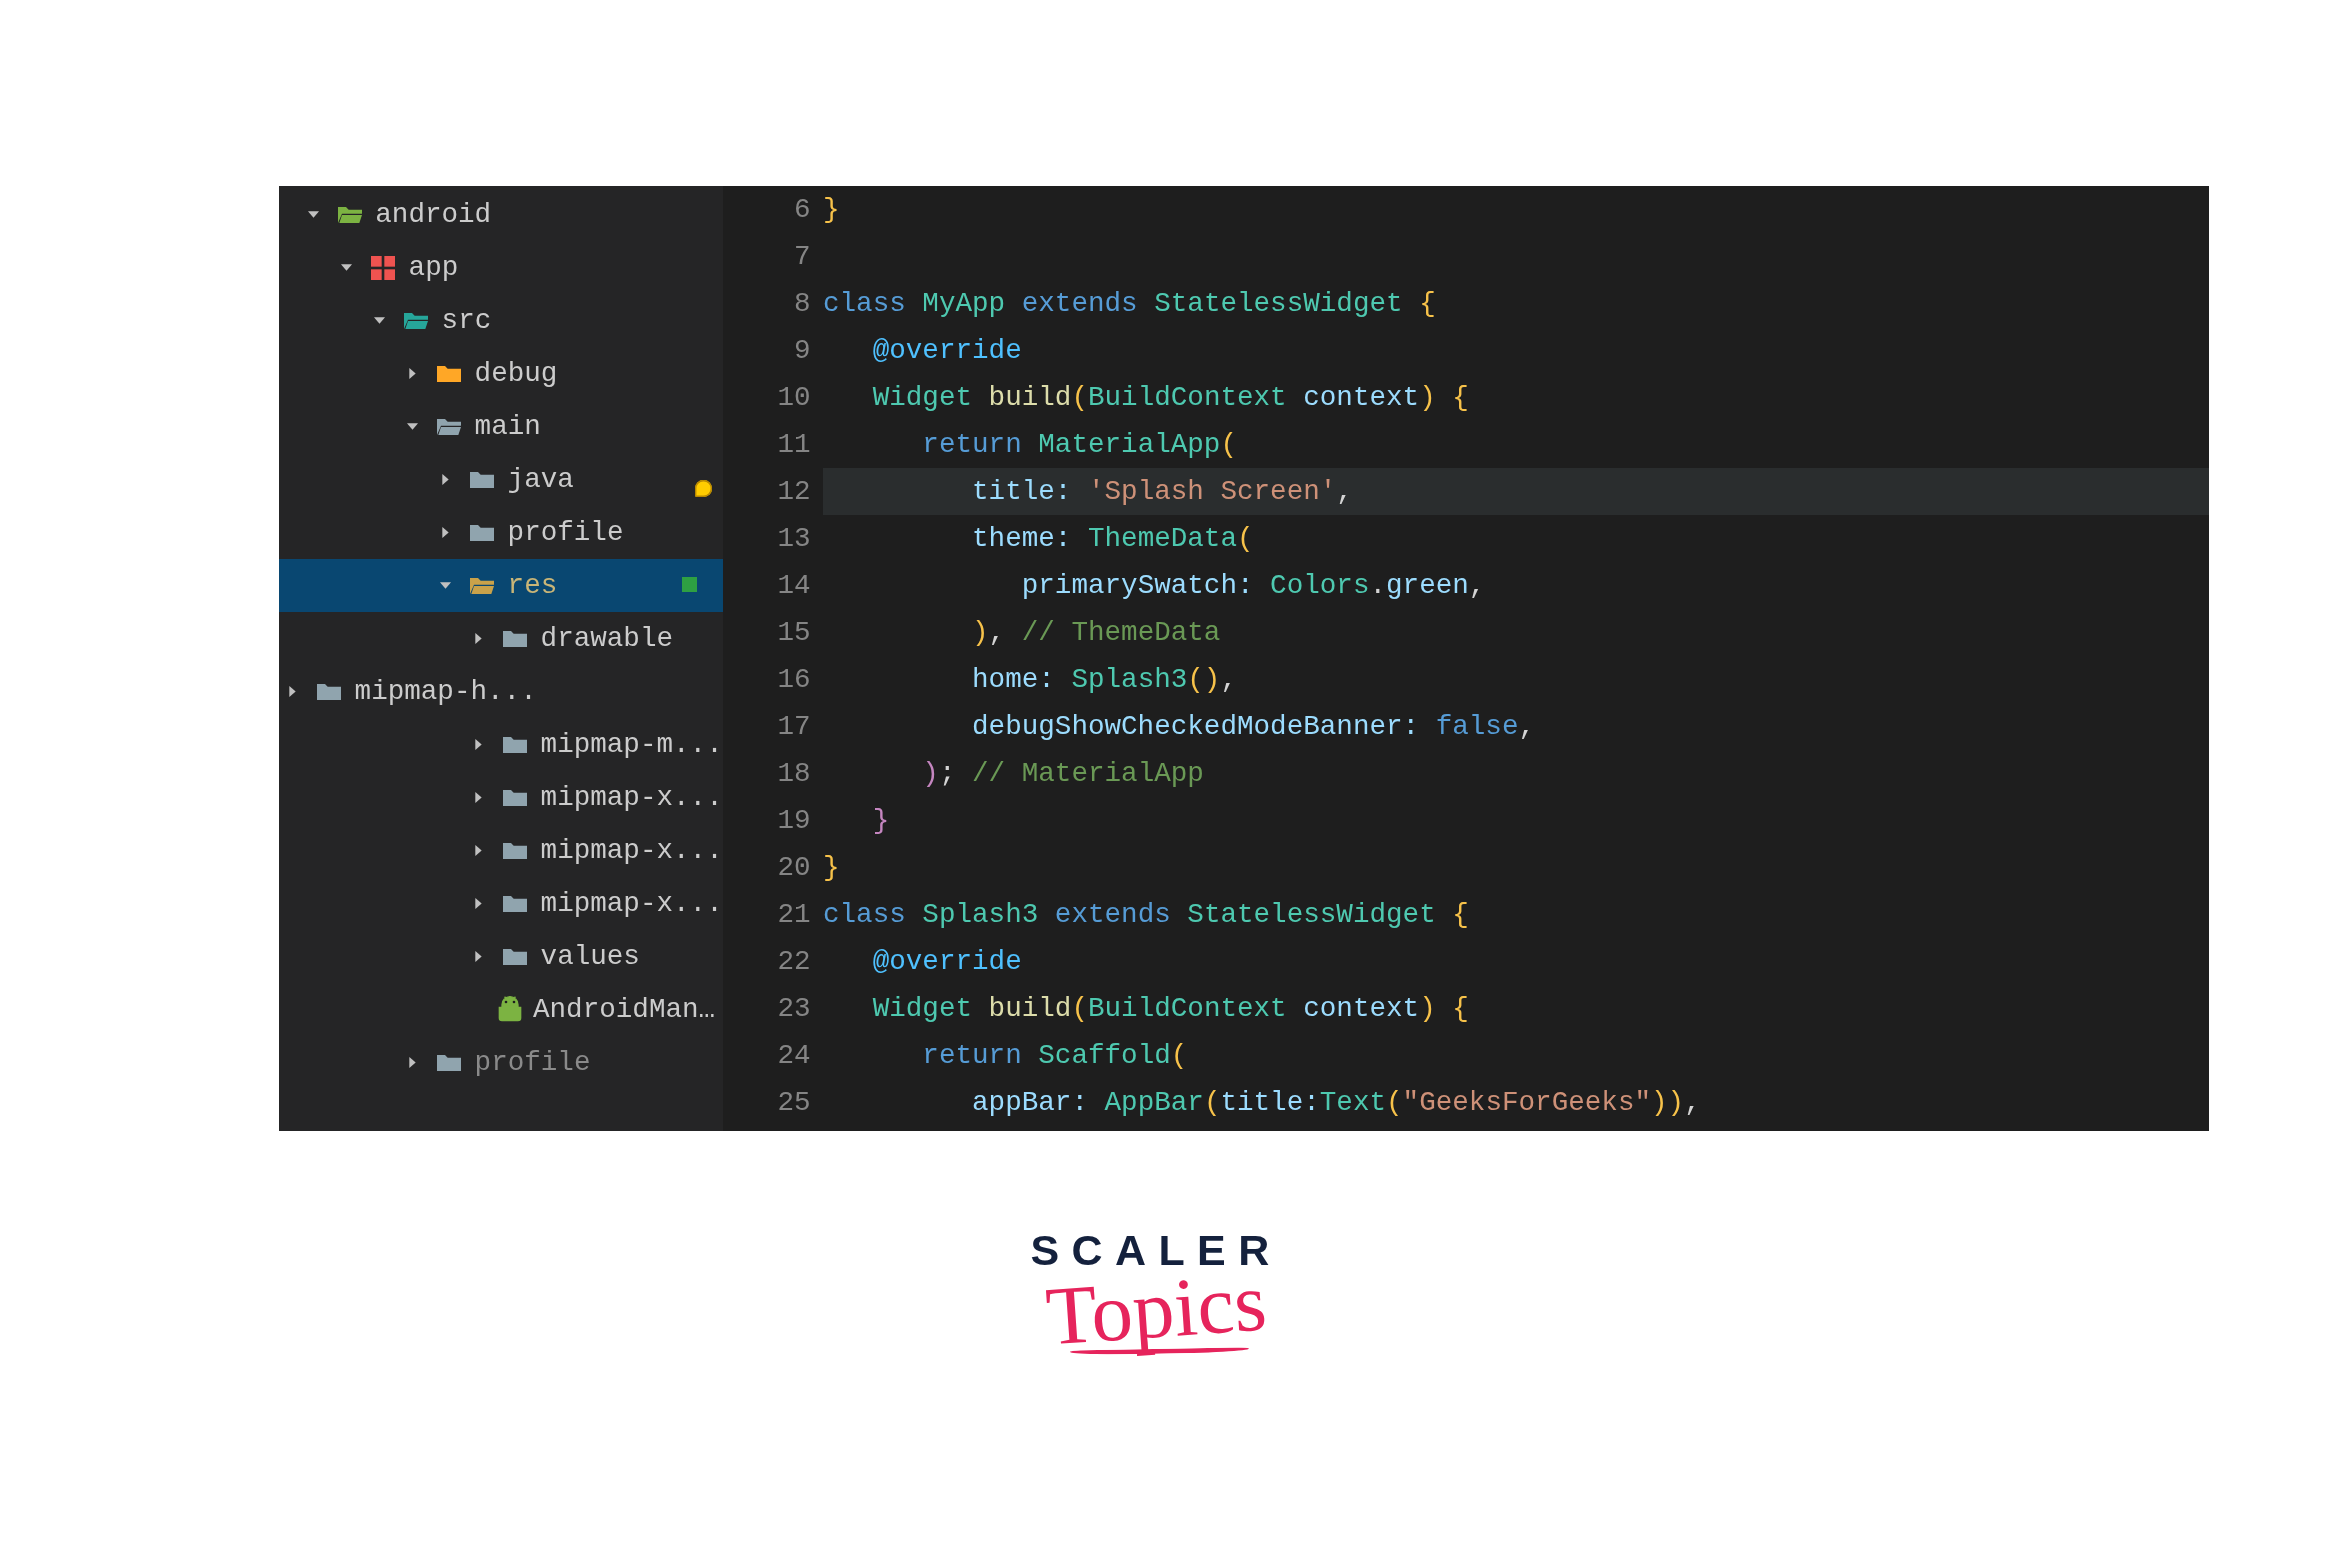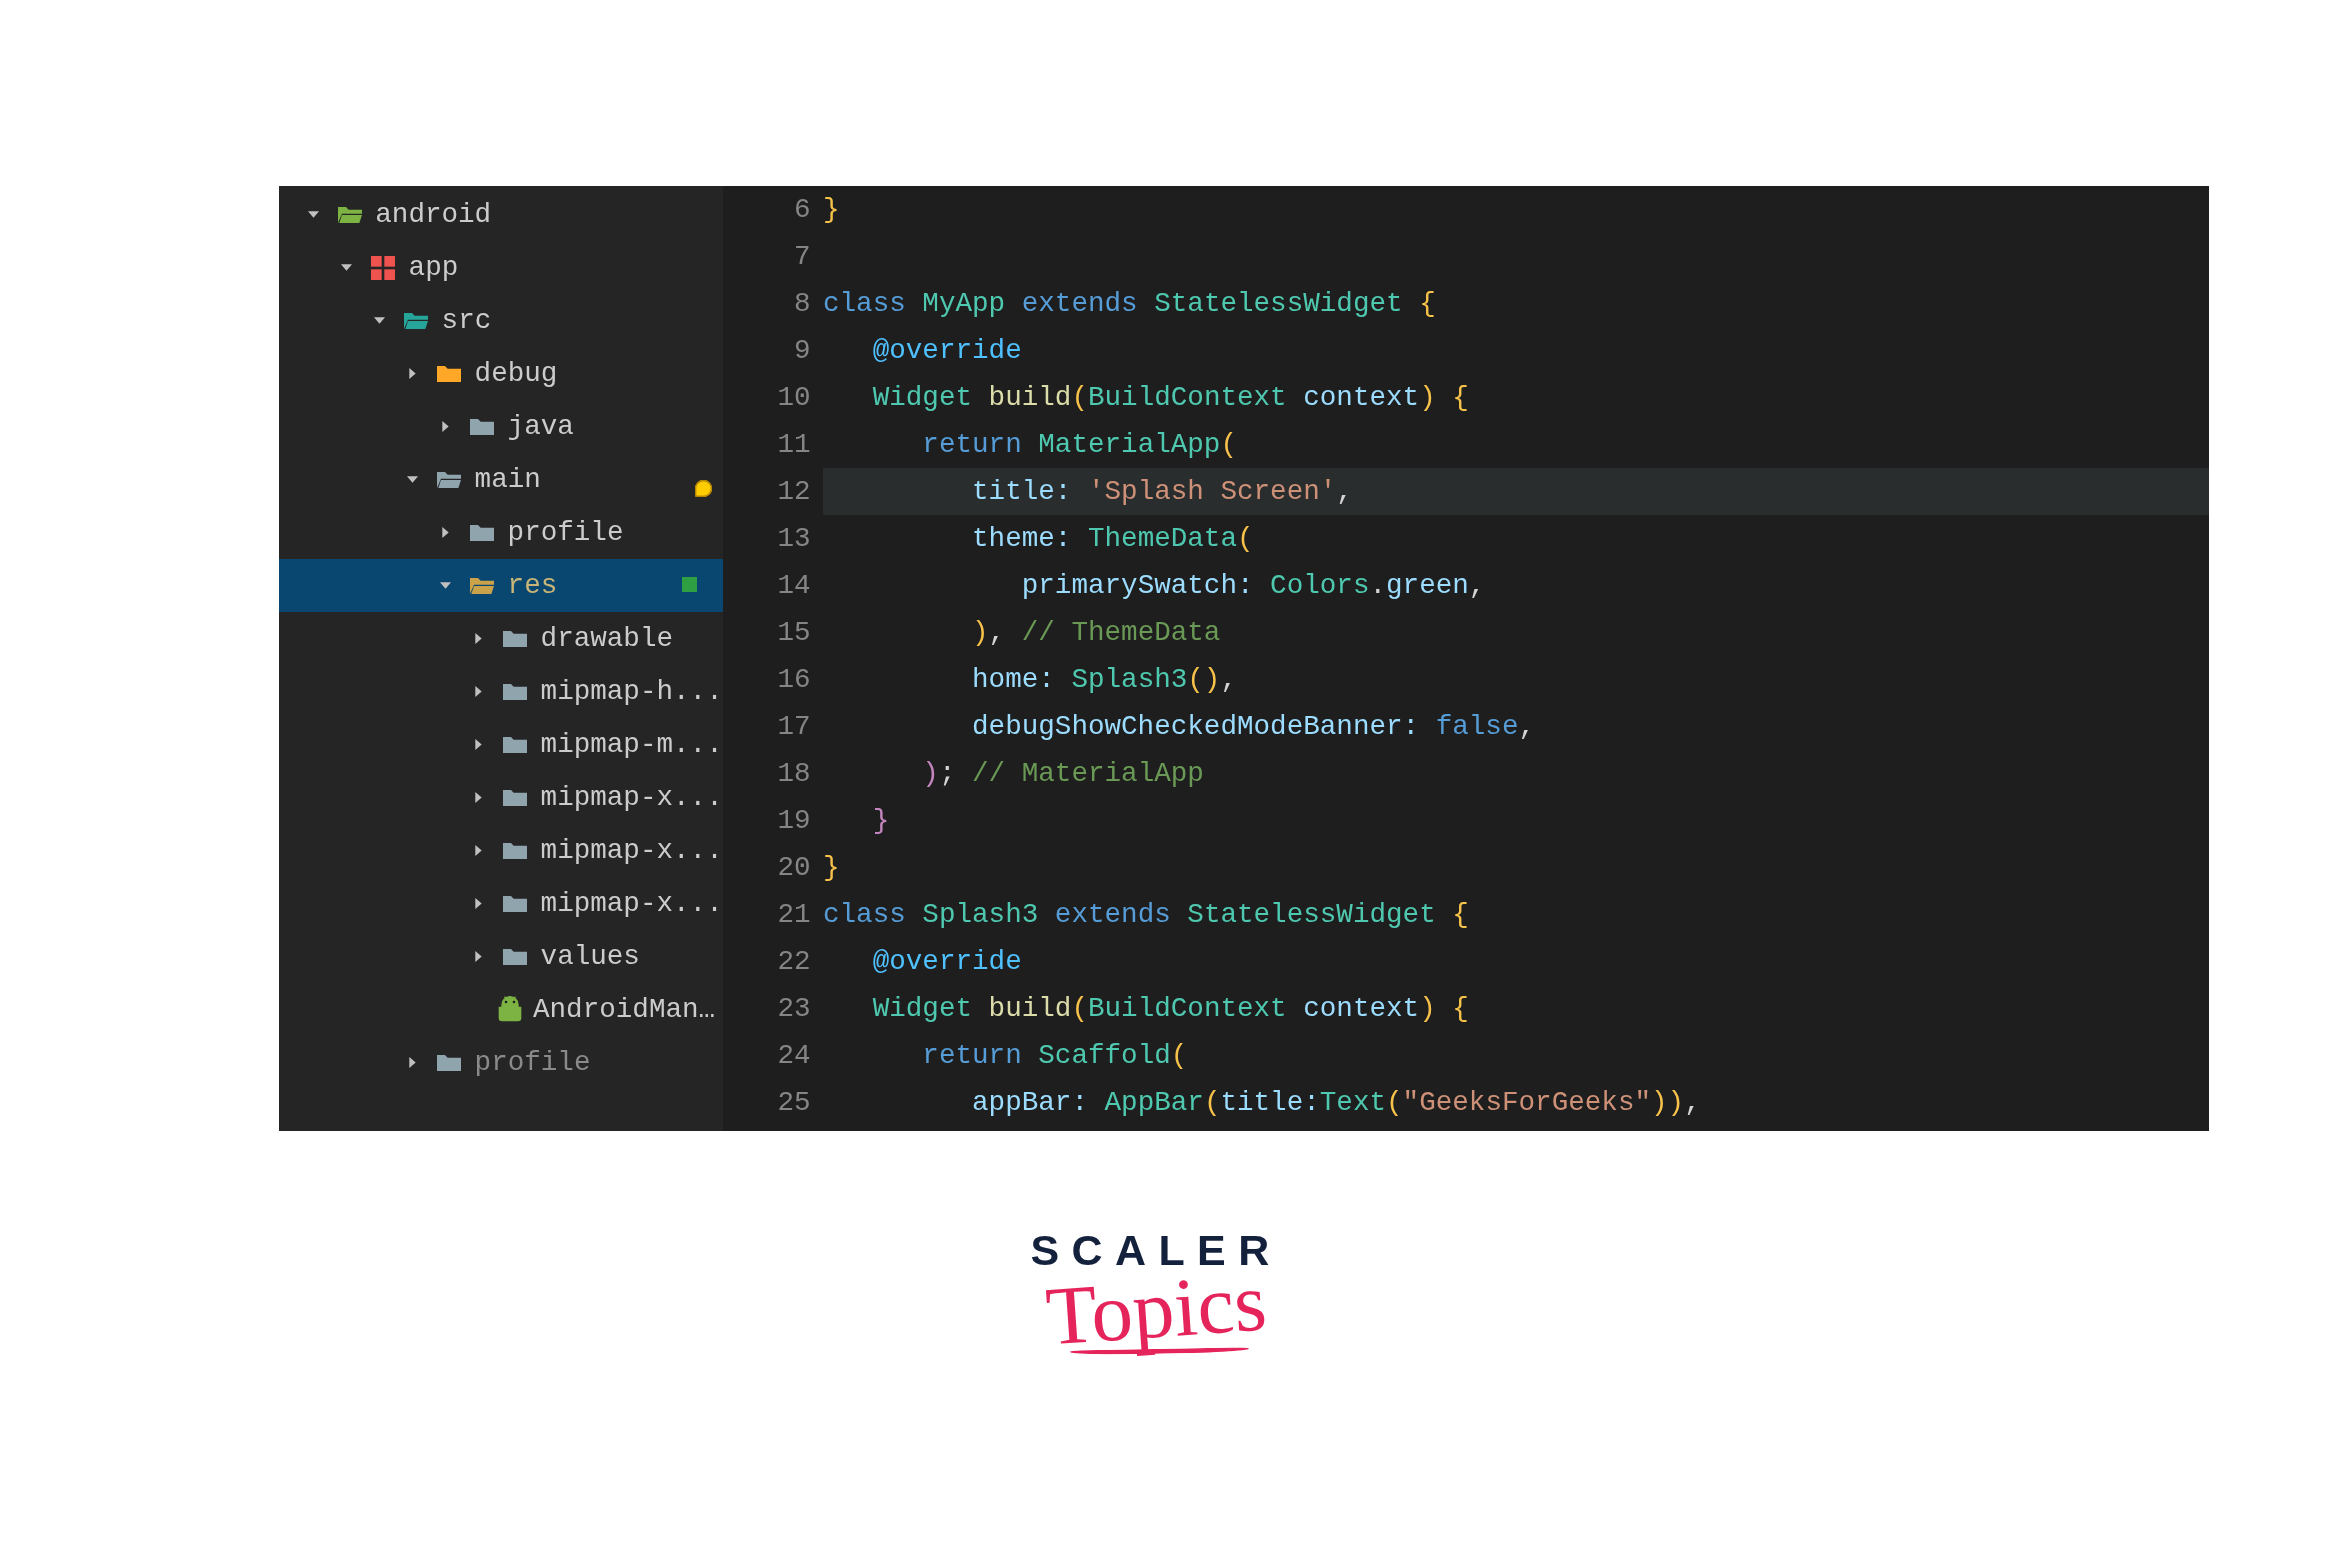--- a/index.html
+++ b/index.html
@@ -139,46 +139,46 @@
               <path fill="currentColor" d="M8 5l8 7-8 7z"></path>
             </svg>
           </span>
           <span class="ic">
             <svg viewBox="0 0 24 24">
               <path fill="#ffa726" d="M3 6h6l2 2h10v10H3z"></path>
             </svg>
           </span>
           <span class="lbl">debug</span>
         </div>
+        <div class="row" style="padding-left: 120px;">
+          <span class="tw">
+            <svg viewBox="0 0 24 24" style="transform:rotate(90deg)">
+              <path fill="currentColor" d="M8 5l8 7-8 7z"></path>
+            </svg>
+          </span>
+          <span class="ic">
+            <svg viewBox="0 0 24 24">
+              <path fill="#90a4ae" d="M3 6h6l2 2h10v3H6l-3 7zM6 12h15l-2 6H4z"></path>
+            </svg>
+          </span>
+          <span class="lbl">main</span>
+        </div>
         <div class="row" style="padding-left: 153px;">
           <span class="tw">
             <svg viewBox="0 0 24 24" style="transform:rotate(0deg)">
               <path fill="currentColor" d="M8 5l8 7-8 7z"></path>
             </svg>
           </span>
           <span class="ic">
             <svg viewBox="0 0 24 24">
               <path fill="#90a4ae" d="M3 6h6l2 2h10v10H3z"></path>
             </svg>
           </span>
           <span class="lbl">java</span>
         </div>
-        <div class="row" style="padding-left: 120px;">
-          <span class="tw">
-            <svg viewBox="0 0 24 24" style="transform:rotate(90deg)">
-              <path fill="currentColor" d="M8 5l8 7-8 7z"></path>
-            </svg>
-          </span>
-          <span class="ic">
-            <svg viewBox="0 0 24 24">
-              <path fill="#90a4ae" d="M3 6h6l2 2h10v3H6l-3 7zM6 12h15l-2 6H4z"></path>
-            </svg>
-          </span>
-          <span class="lbl">main</span>
-        </div>
         <div class="row" style="padding-left: 153px;">
           <span class="tw">
             <svg viewBox="0 0 24 24" style="transform:rotate(0deg)">
               <path fill="currentColor" d="M8 5l8 7-8 7z"></path>
             </svg>
           </span>
           <span class="ic">
             <svg viewBox="0 0 24 24">
               <path fill="#90a4ae" d="M3 6h6l2 2h10v10H3z"></path>
             </svg>
@@ -204,21 +204,21 @@
               <path fill="currentColor" d="M8 5l8 7-8 7z"></path>
             </svg>
           </span>
           <span class="ic">
             <svg viewBox="0 0 24 24">
               <path fill="#90a4ae" d="M3 6h6l2 2h10v10H3z"></path>
             </svg>
           </span>
           <span class="lbl">drawable</span>
         </div>
-        <div class="row" style="padding-left: 186px;">
+        <div class="row" style="">
           <span class="tw">
             <svg viewBox="0 0 24 24" style="transform:rotate(0deg)">
               <path fill="currentColor" d="M8 5l8 7-8 7z"></path>
             </svg>
           </span>
           <span class="ic">
             <svg viewBox="0 0 24 24">
               <path fill="#90a4ae" d="M3 6h6l2 2h10v10H3z"></path>
             </svg>
           </span>

